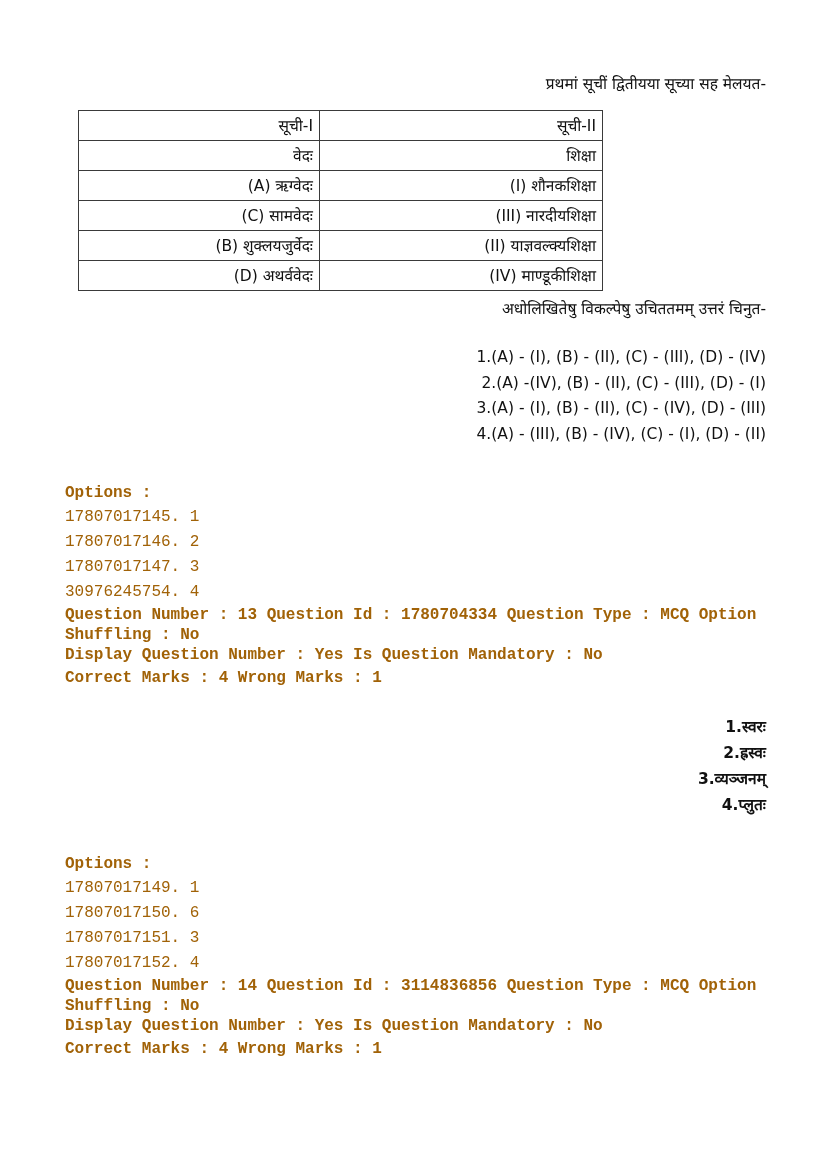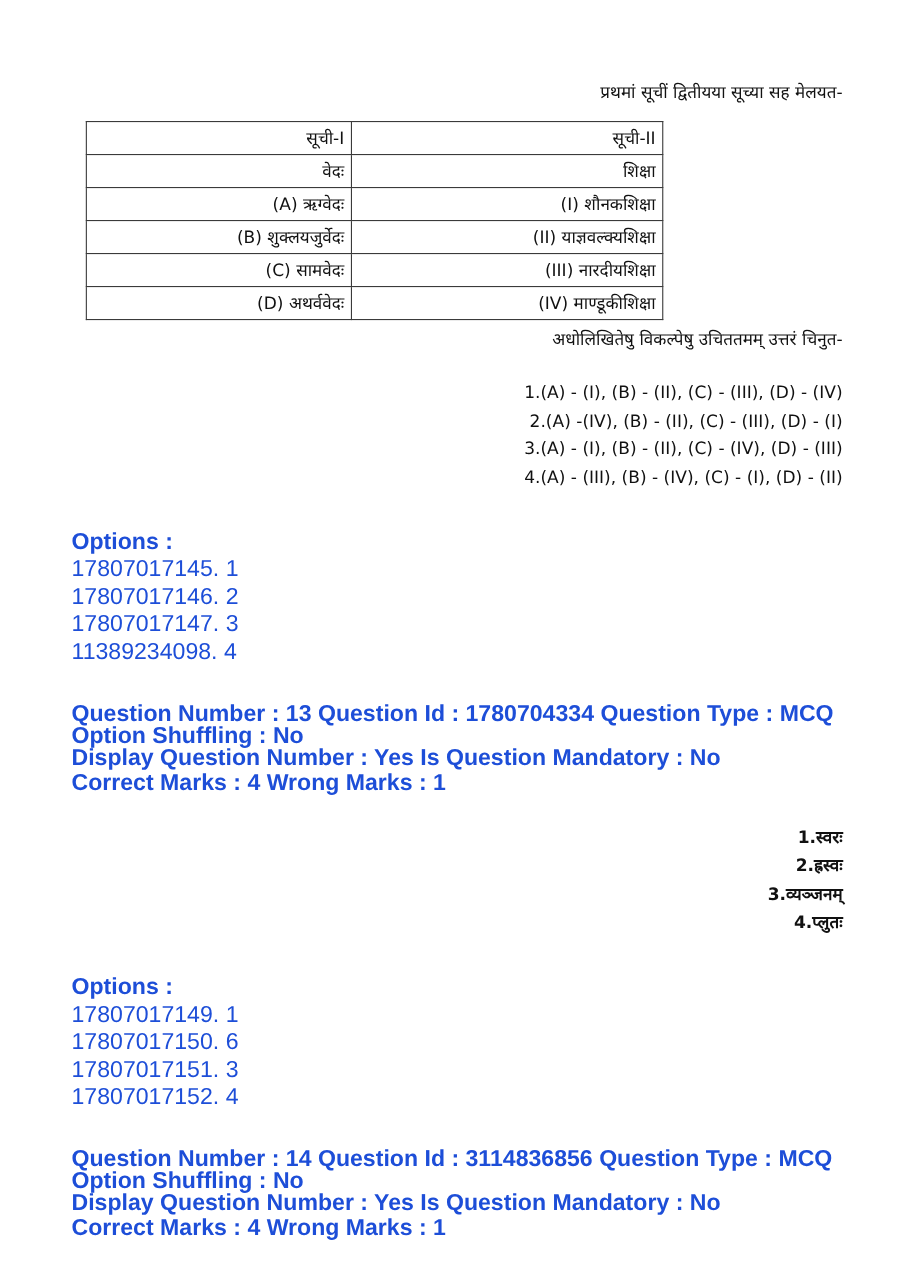--- a/index.html
+++ b/index.html
@@ -58,37 +58,36 @@
     line-height: 25.5px;
     white-space: nowrap;
   }
   .choice-num {
     display: inline-block;
     min-width: 18px;
   }
   .choices-wide .choice-row { line-height: 26px; }
 
   .serif {
-    font-family: Liberation Sans, sans-serif;
-    font-size: 21px;
-    color: #1d4ed8;
+    font-family: Liberation Mono, monospace;
+    font-size: 16px;
+    color: #a16207;
   }
   .options-block {
     margin-top: 34px;
   }
   .options-heading {
     font-weight: bold;
     line-height: 24px;
   }
   .option-id-line {
     line-height: 25px;
   }
 
   .meta-block {
-    margin-top: 34px;
     font-weight: bold;
   }
   .meta-line {
     line-height: 20px;
   }
   .meta-marks {
     margin-top: 3px;
     line-height: 20px;
   }
 
@@ -116,26 +115,26 @@
         </tr>
         <tr>
           <td class="col-left">वेदः</td>
           <td class="col-right">शिक्षा</td>
         </tr>
         <tr>
           <td class="col-left">(A) ऋग्वेदः</td>
           <td class="col-right">(I) शौनकशिक्षा</td>
         </tr>
         <tr>
+          <td class="col-left">(C) सामवेदः</td>
+          <td class="col-right">(III) नारदीयशिक्षा</td>
+        </tr>
+        <tr>
           <td class="col-left">(B) शुक्लयजुर्वेदः</td>
           <td class="col-right">(II) याज्ञवल्क्यशिक्षा</td>
-        </tr>
-        <tr>
-          <td class="col-left">(C) सामवेदः</td>
-          <td class="col-right">(III) नारदीयशिक्षा</td>
         </tr>
         <tr>
           <td class="col-left">(D) अथर्ववेदः</td>
           <td class="col-right">(IV) माण्डूकीशिक्षा</td>
         </tr>
       </tbody>
     </table>
   </div>
 
   <div class="deva indent instruction">अधोलिखितेषु विकल्पेषु उचिततमम् उत्तरं चिनुत-</div>
@@ -153,21 +152,21 @@
     <div class="choice-row">
       <span class="choice-num">4.</span><span class="choice-text">(A) - (III), (B) - (IV), (C) - (I), (D) - (II)</span>
     </div>
   </div>
 
   <div class="options-block serif">
     <div class="options-heading">Options :</div>
     <div class="option-id-line">17807017145. 1</div>
     <div class="option-id-line">17807017146. 2</div>
     <div class="option-id-line">17807017147. 3</div>
-    <div class="option-id-line">11389234098. 4</div>
+    <div class="option-id-line">30976245754. 4</div>
   </div>
 
   <div class="meta-block serif">
     <div class="meta-line">Question Number : 13 Question Id : 1780704334 Question Type : MCQ Option Shuffling : No</div>
     <div class="meta-line">Display Question Number : Yes Is Question Mandatory : No</div>
     <div class="meta-marks">Correct Marks : 4 Wrong Marks : 1</div>
   </div>
 
 
   <div class="choices choices-wide deva q14-choices">

